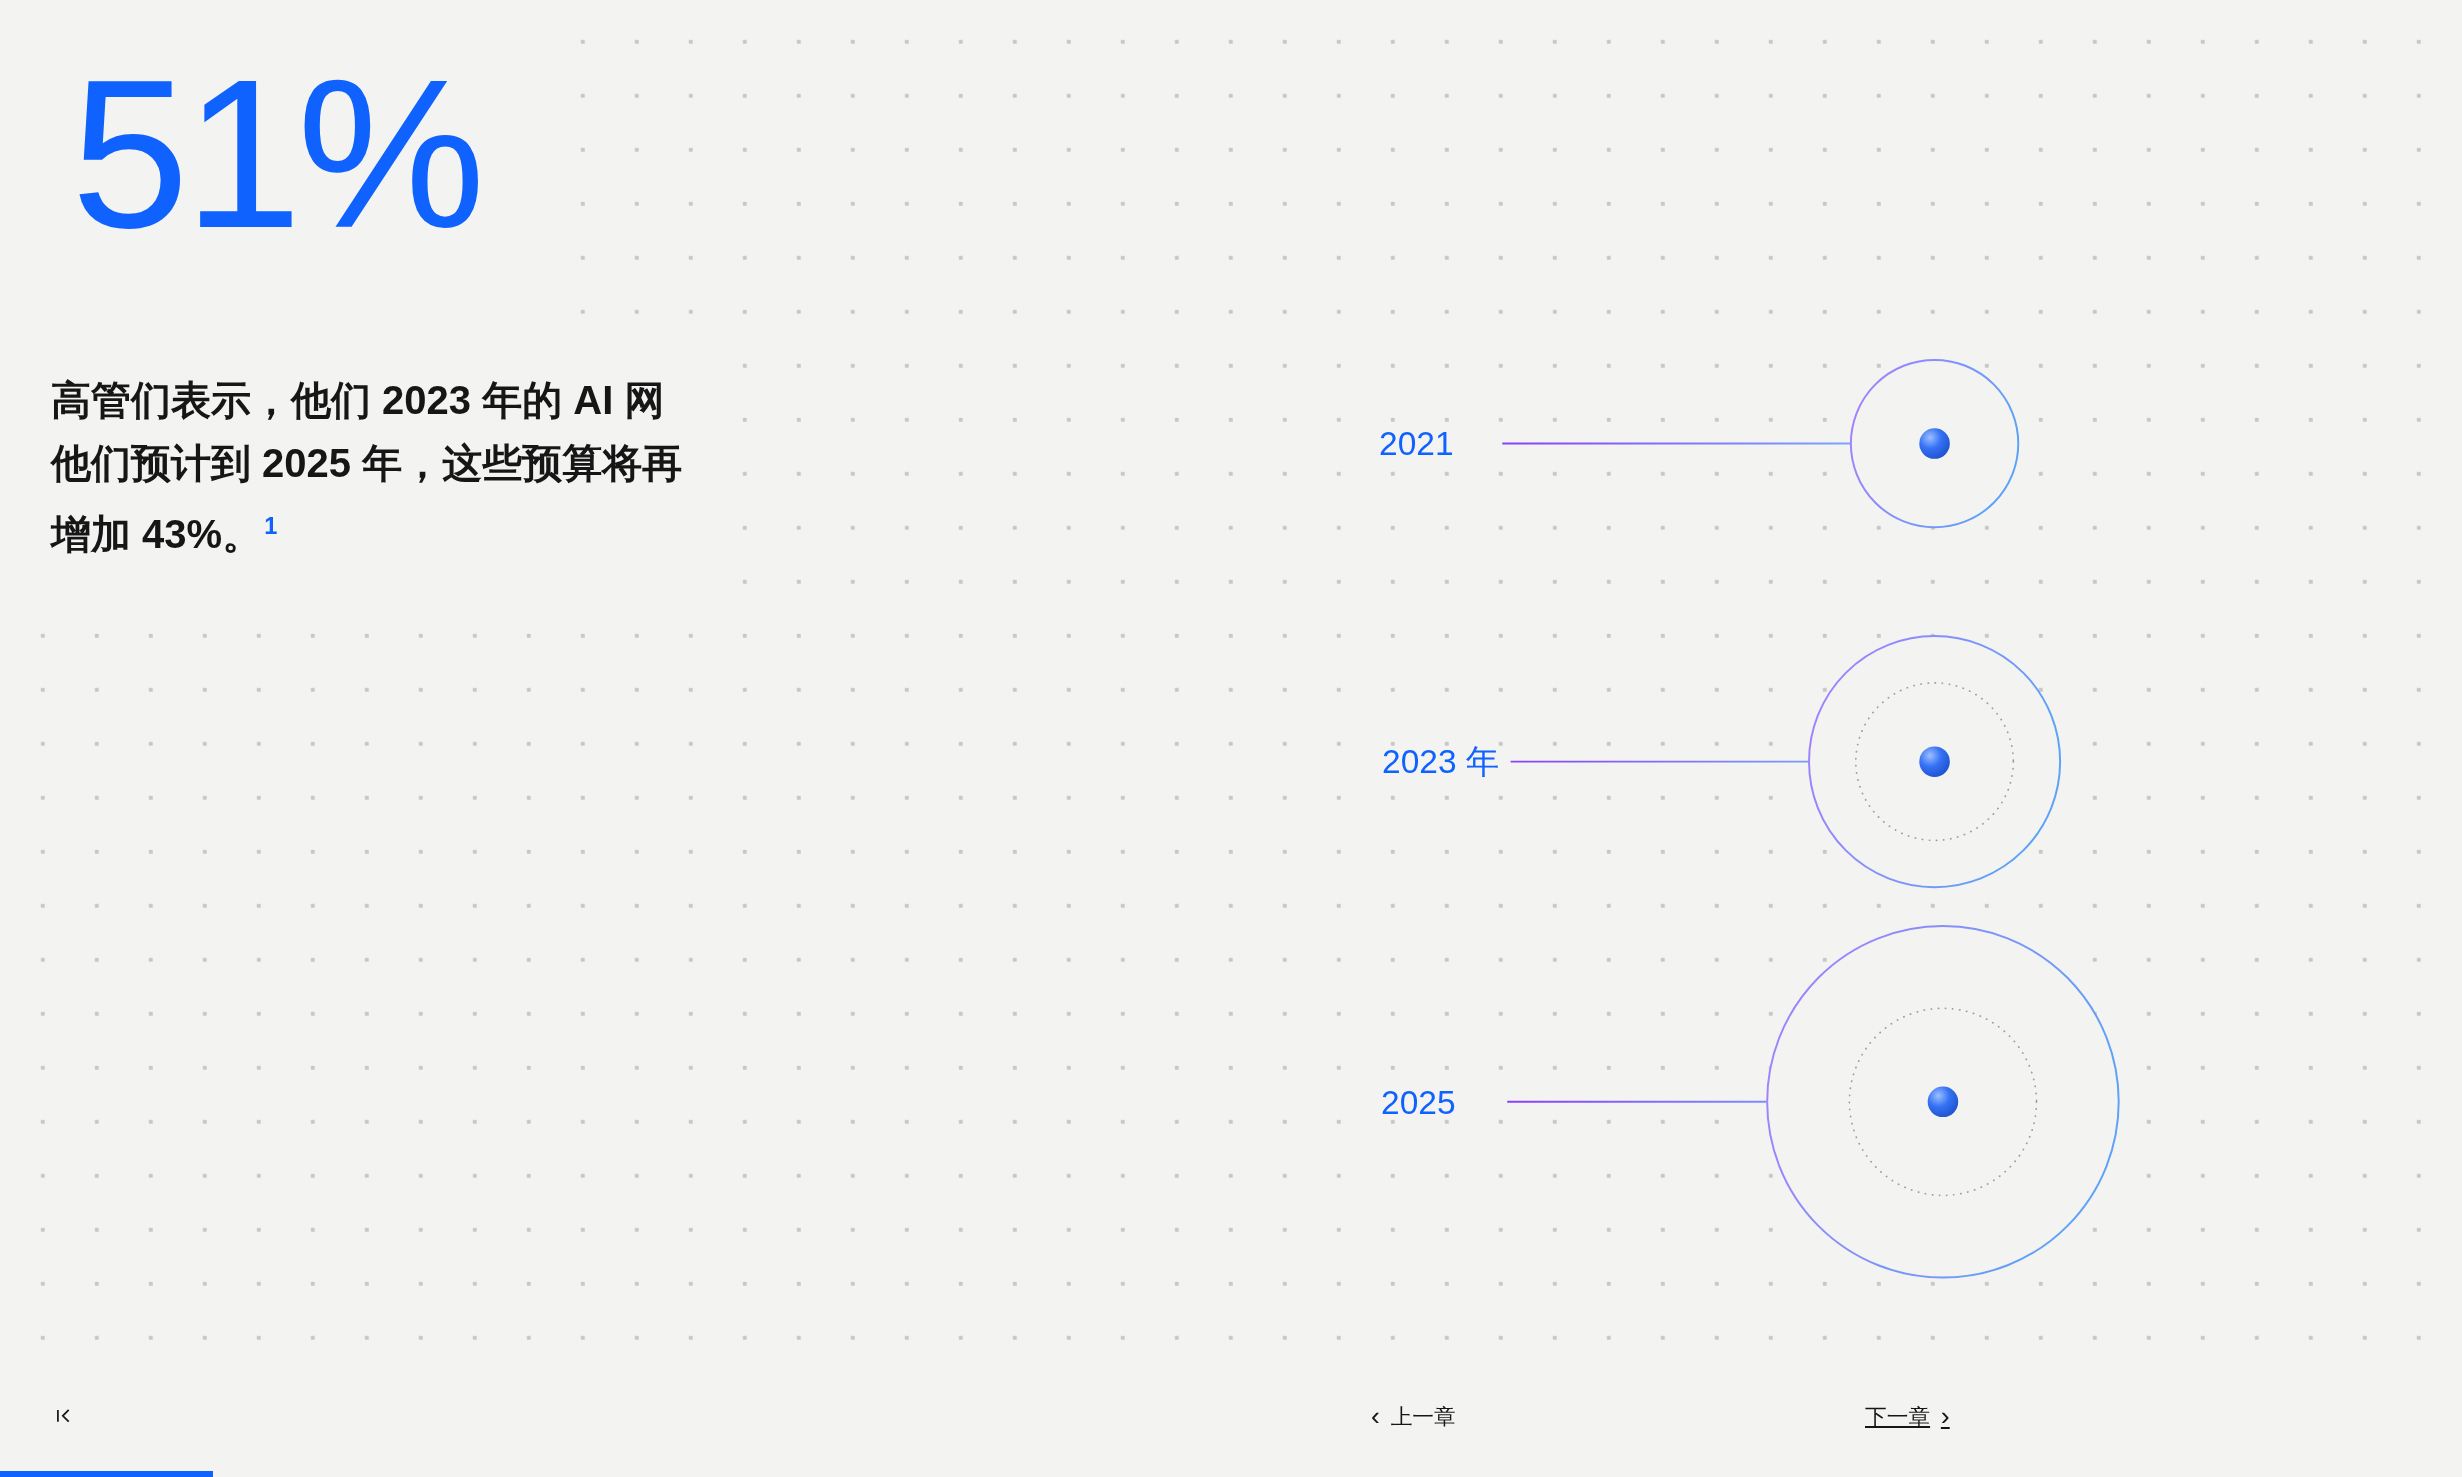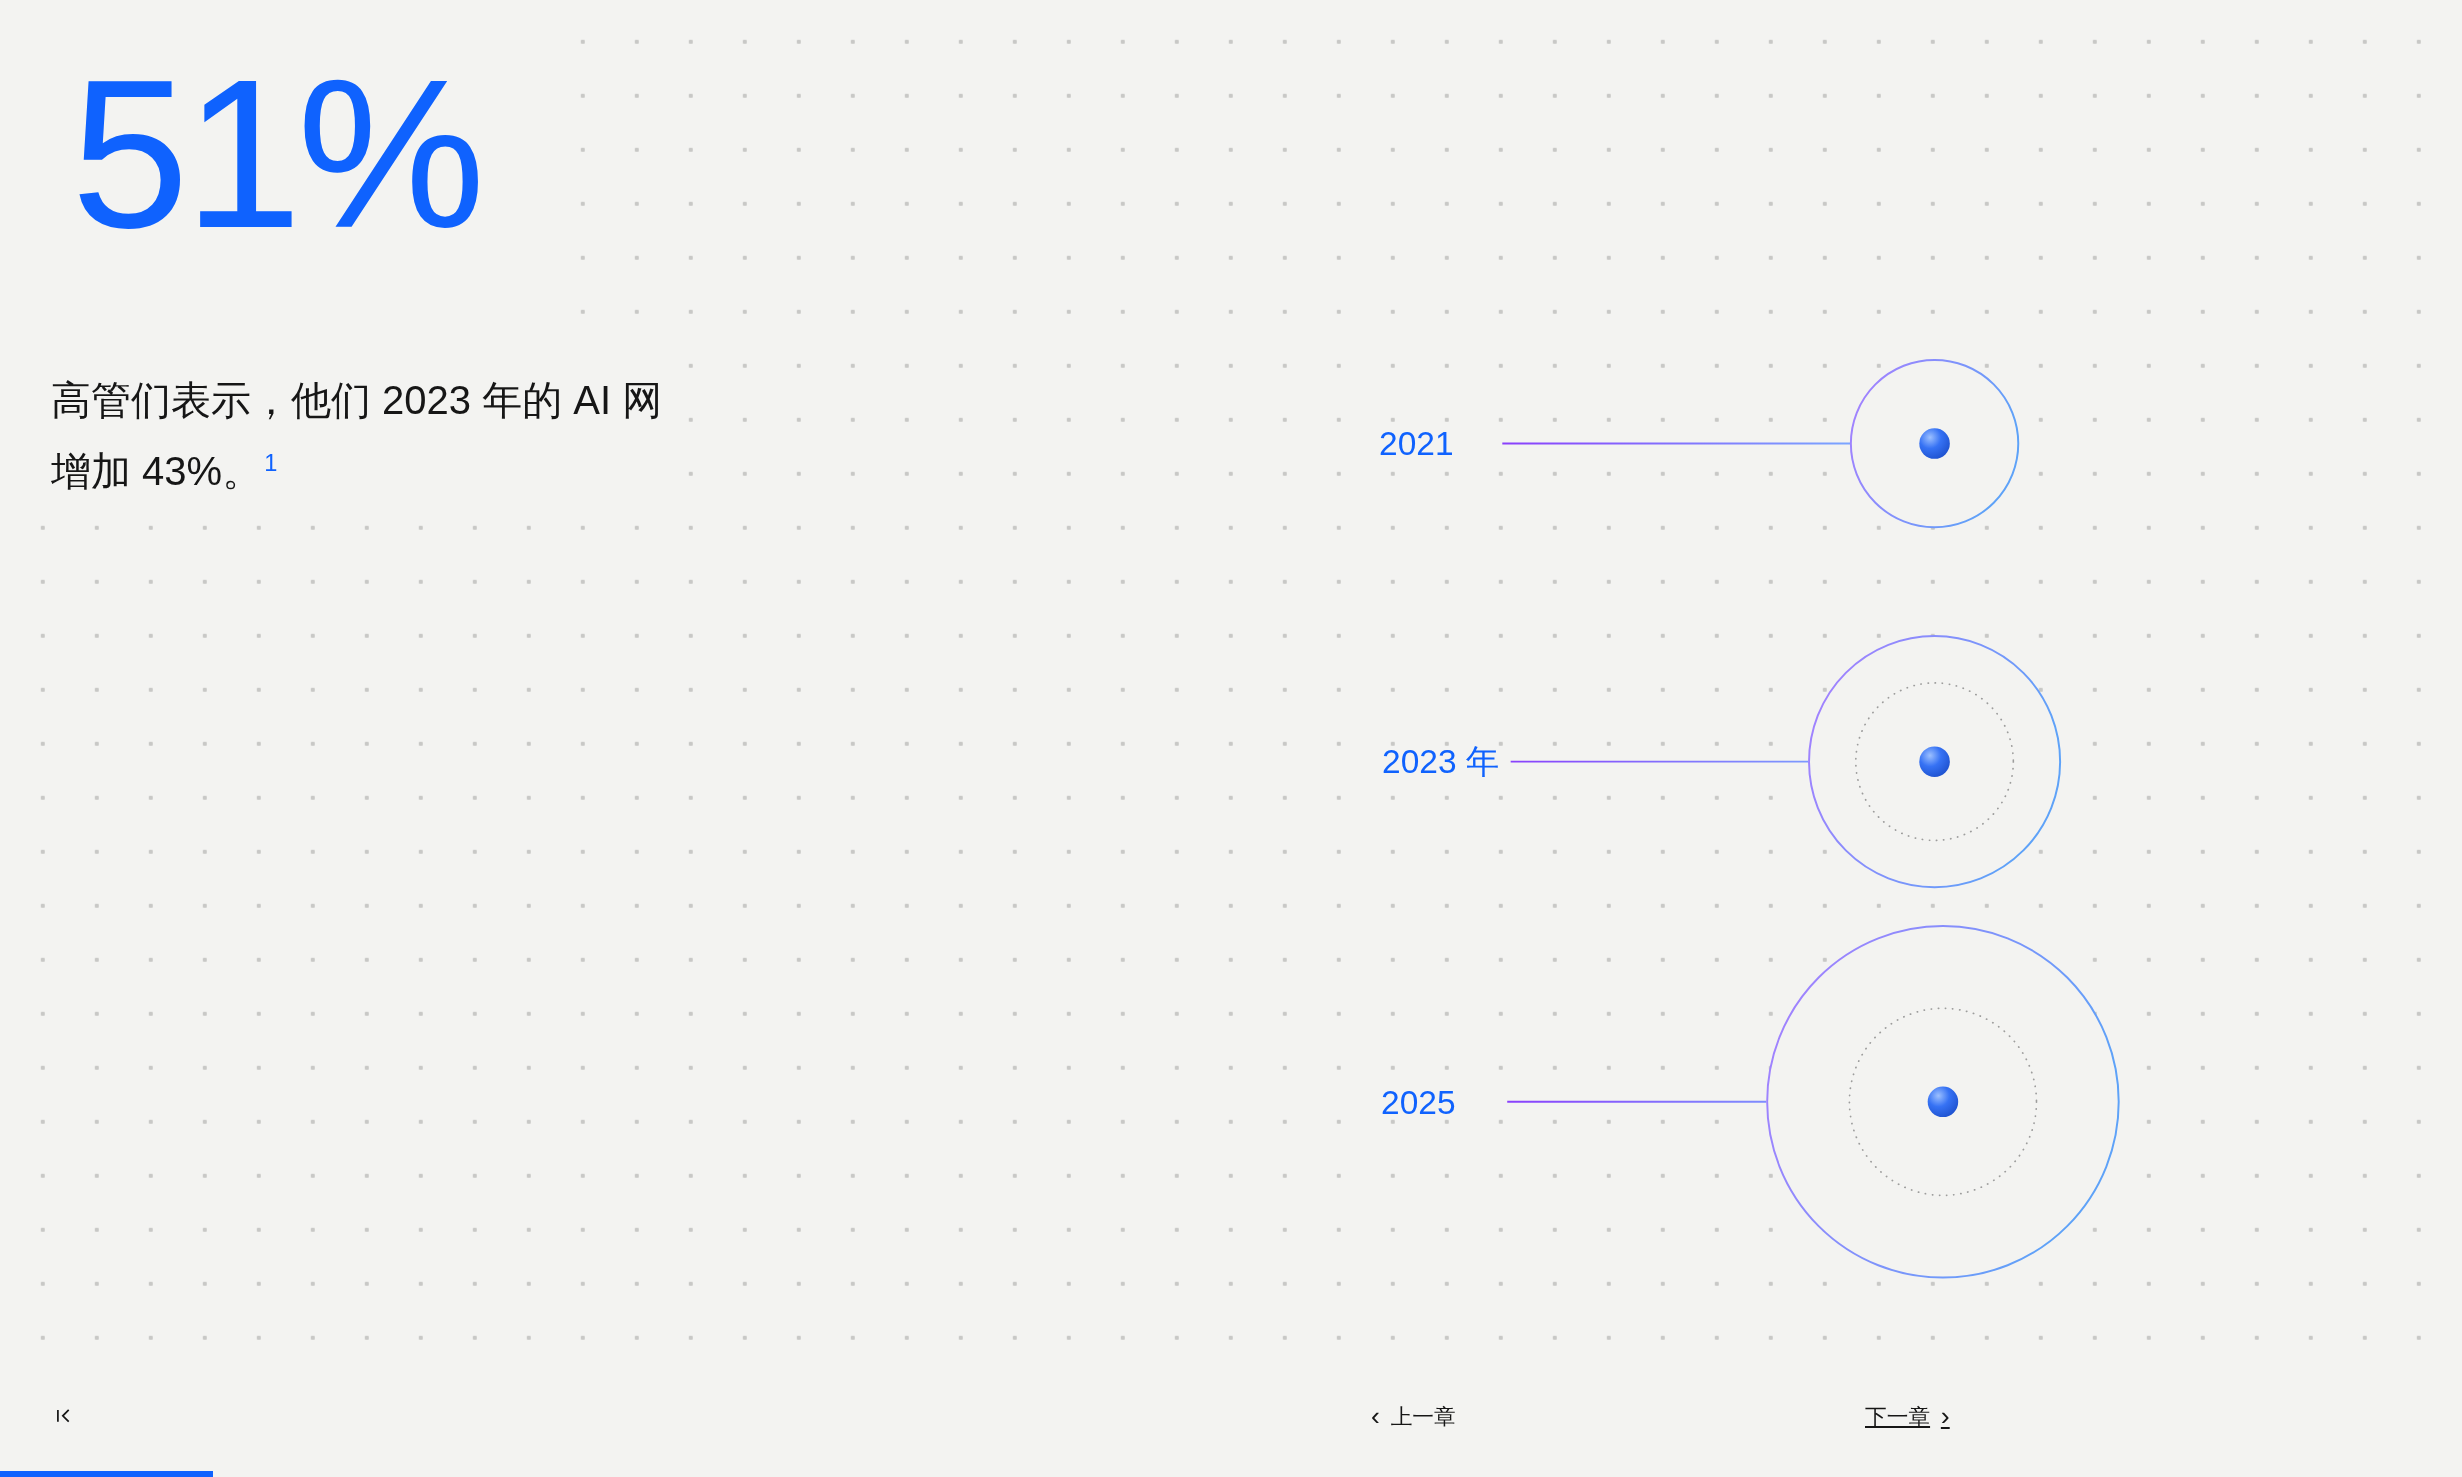--- a/index.html
+++ b/index.html
@@ -34,21 +34,21 @@
   .body-copy {
     position: absolute;
     left: 34px;
     top: 354px;
     padding: 14.8px 22px 22px 17px;
     background: #f3f3f1;
     font-size: 40px;
     line-height: 63px;
     color: #161616;
   }
-  .body-copy .line { white-space: nowrap; }
+  .body-copy .line { white-space: nowrap; font-weight: bold; }
   .body-copy sup {
     font-size: 23.6px;
     color: #0f62fe;
     margin-left: 2px;
   }
 
   svg.chart {
     position: absolute;
     inset: 0;
     width: 100%;
@@ -105,20 +105,21 @@
 </style>
 </head>
 <body>
 
 <div class="slide">
 
   <h1 class="stat">51%</h1>
 
   <div class="body-copy">
     <div class="line">高管们表示，他们 2023 年的 AI 网</div>
+    <div class="line">他们预计到 2025 年，这些预算将再</div>
     <div class="line">
       <span>增加 43%。</span><sup>1</sup>
     </div>
   </div>
 
   <svg class="chart" viewBox="0 0 5333 3000">
     <defs>
       <linearGradient id="lineGrad" gradientUnits="userSpaceOnUse" x1="3050" y1="0" x2="3770" y2="0">
         <stop offset="0" stop-color="#8a3ffc"></stop>
         <stop offset="1" stop-color="#7aa7ff"></stop>

